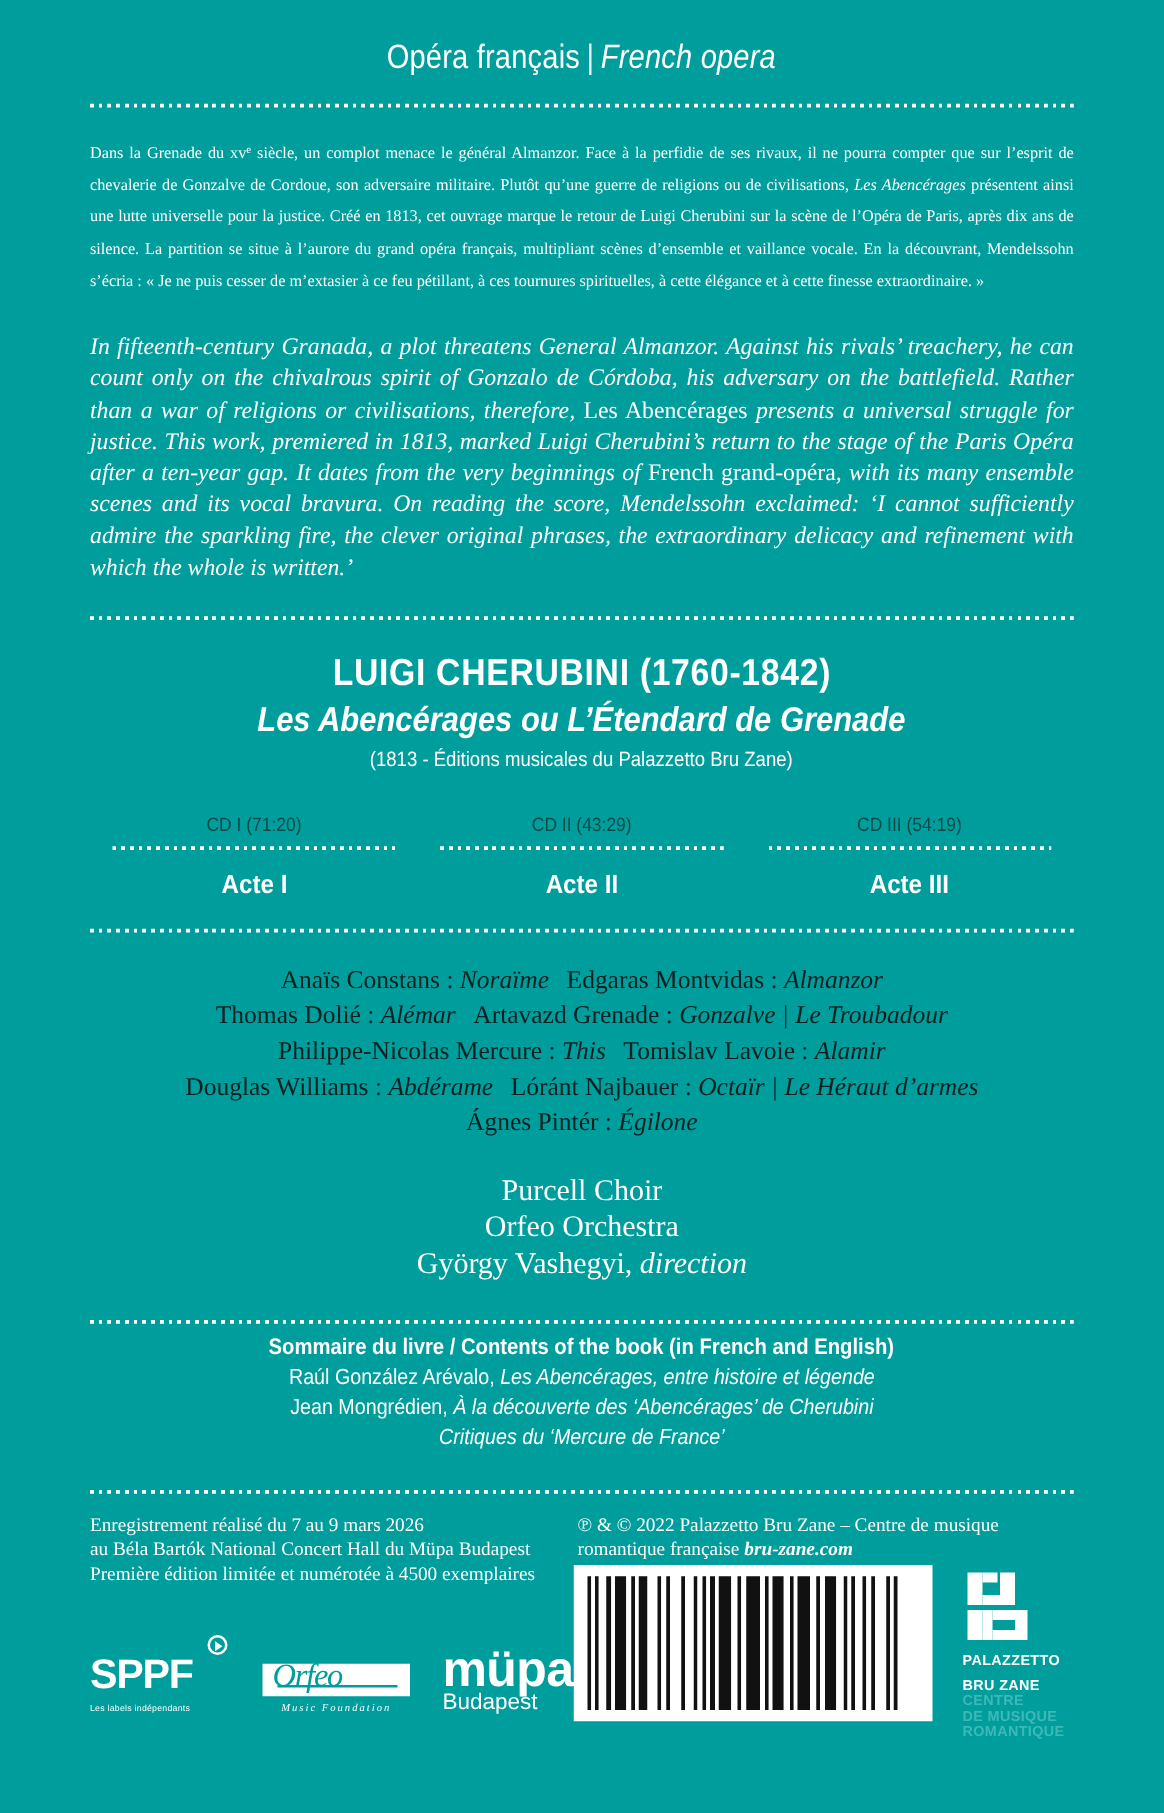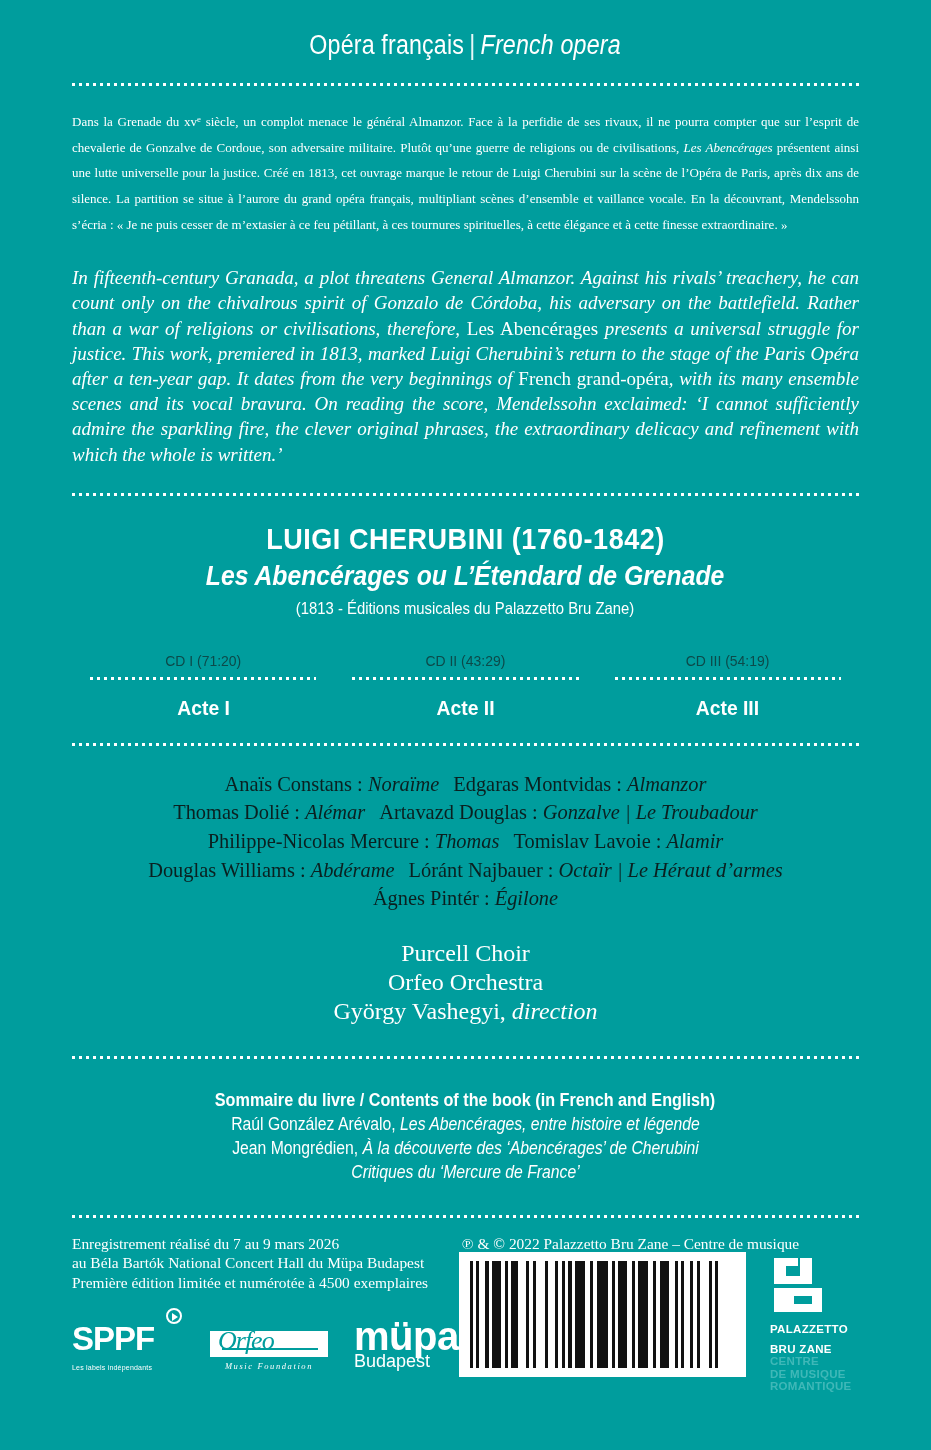--- a/index.html
+++ b/index.html
@@ -189,21 +189,21 @@
     color: #ffffff;
   }
   .ensembles .dir { font-style: italic; }
 
   .rule-book-top {
     margin: 30px 72px 0 72px;
   }
 
   
   .book {
-    margin-top: 31px;
+    margin-top: 8px;
     text-align: center;
   }
   .book-head {
     font-family: "Liberation Sans", sans-serif;
     font-size: 18px;
     font-weight: 700;
     color: #ffffff;
     transform: scaleX(0.9);
     display: inline-block;
   }
@@ -495,22 +495,22 @@
       <span class="cd-label">CD III (54:19)</span>
       <div class="cd-rule"></div>
       <span class="acte">Acte III</span>
     </div>
   </div>
 
   <div class="dotted rule-cast-top"></div>
 
   <div class="cast">
     <div><span>Anaïs Constans : </span><span class="role">Noraïme</span><span class="gap"></span><span>Edgaras Montvidas : </span><span class="role">Almanzor</span></div>
-    <div><span>Thomas Dolié : </span><span class="role">Alémar</span><span class="gap"></span><span>Artavazd Douglas : </span><span class="role">Gonzalve | Le Troubadour</span></div>
-    <div><span>Philippe-Nicolas Mercure : </span><span class="role">Thomas</span><span class="gap"></span><span>Tomislav Lavoie : </span><span class="role">Alamir</span></div>
+    <div><span>Thomas Dolié : </span><span class="role">Alémar</span><span class="gap"></span><span>Artavazd Grenade : </span><span class="role">Gonzalve | Le Troubadour</span></div>
+    <div><span>Philippe-Nicolas Mercure : </span><span class="role">This</span><span class="gap"></span><span>Tomislav Lavoie : </span><span class="role">Alamir</span></div>
     <div><span>Douglas Williams : </span><span class="role">Abdérame</span><span class="gap"></span><span>Lóránt Najbauer : </span><span class="role">Octaïr | Le Héraut d’armes</span></div>
     <div><span>Ágnes Pintér : </span><span class="role">Égilone</span></div>
   </div>
 
   <div class="ensembles">
     <div>Purcell Choir</div>
     <div>Orfeo Orchestra</div>
     <div><span>György Vashegyi,</span><span class="dir"> direction</span></div>
   </div>
 

